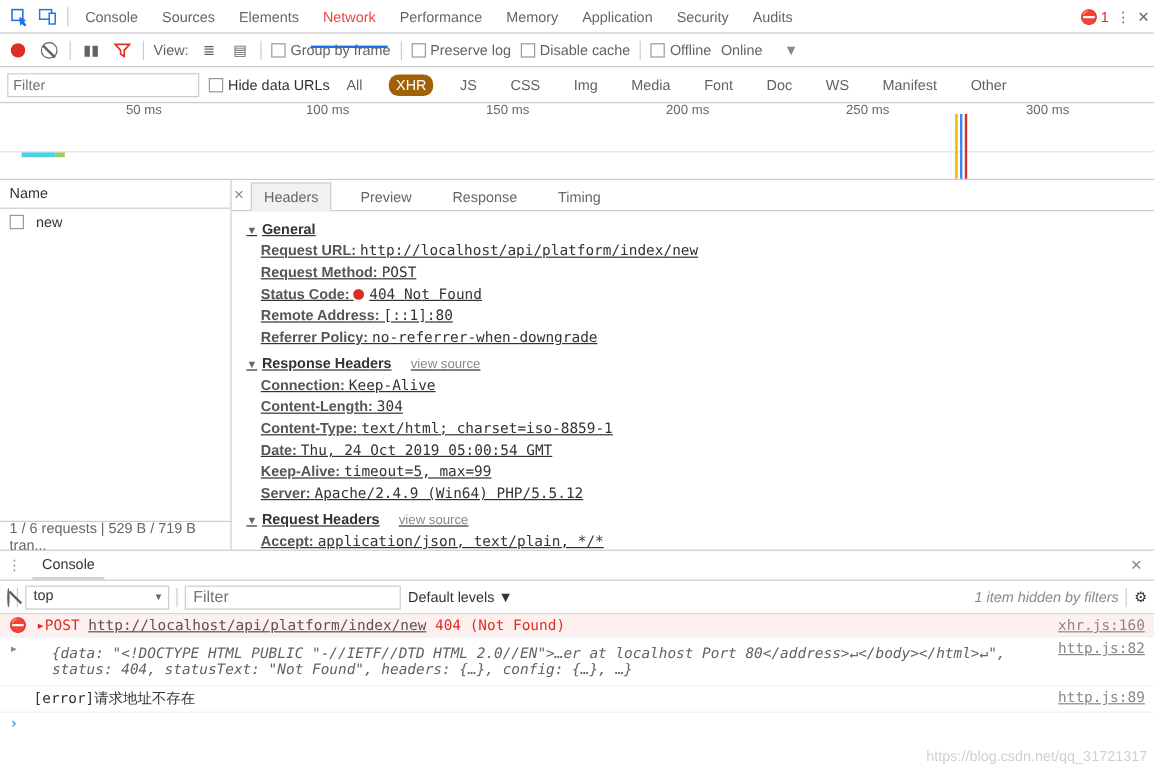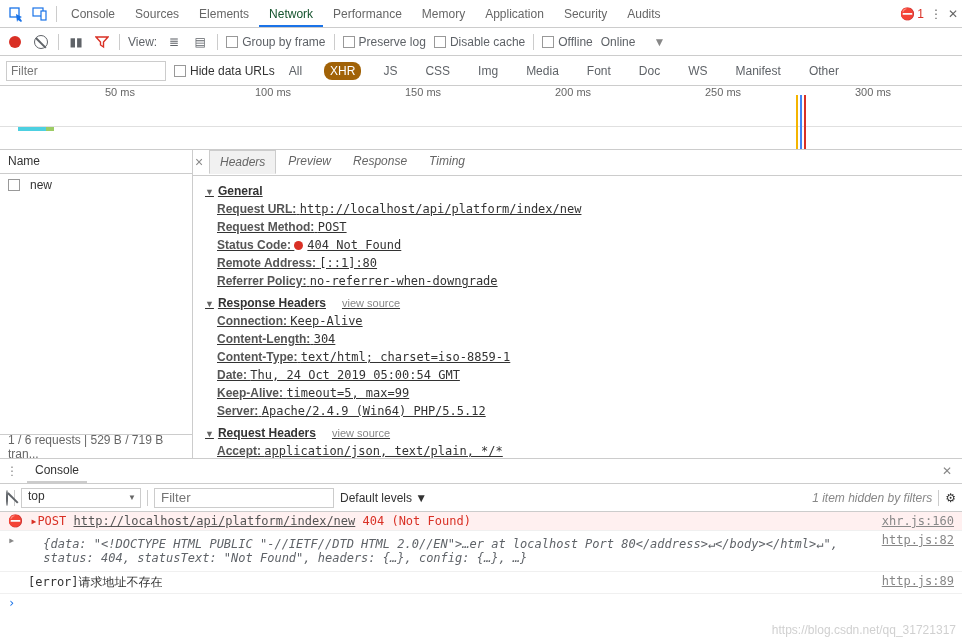--- a/index.html
+++ b/index.html
@@ -1,21 +1,21 @@
 <!DOCTYPE html>
 <html><head>
 <meta charset="utf-8">
 <style>
 * { box-sizing: border-box; margin: 0; padding: 0; }
 body { font-family: "Segoe UI", Arial, sans-serif; font-size: 12px; color: #333; background: #fff; width: 962px; height: 639px; overflow: hidden; }
 .top-tabs { height: 28px; border-bottom: 1px solid #ccc; display: flex; align-items: center; padding: 0 4px; }
 .top-tabs .tool-icon { width: 24px; height: 24px; display: flex; align-items: center; justify-content: center; color: #666; }
 .top-tabs .sep { width: 1px; height: 16px; background: #ccc; margin: 0 4px; }
 .top-tabs .tab { padding: 6px 10px; color: #666; cursor: default; }
-.top-tabs .tab.active { color: #14532d; border-bottom: 2px solid #1a73e8; padding-bottom: 4px; }
+.top-tabs .tab.active { color: #ef4444; border-bottom: 2px solid #1a73e8; padding-bottom: 17px; }
 .top-tabs .right { margin-left: auto; display: flex; align-items: center; gap: 6px; }
 .err-badge { color: #d93025; display: flex; align-items: center; gap: 2px; }
 .toolbar { height: 28px; border-bottom: 1px solid #ccc; display: flex; align-items: center; padding: 0 6px; gap: 8px; color: #5f6368; }
 .toolbar .icon-btn { width: 18px; height: 18px; display: flex; align-items: center; justify-content: center; }
 .rec-dot { width: 12px; height: 12px; border-radius: 50%; background: #d93025; }
 .ban-icon { width:14px; height:14px; border:1.5px solid #5f6368; border-radius:50%; position:relative; }
 .ban-icon::after { content:''; position:absolute; width:14px; height:1.5px; background:#5f6368; top:6px; left:-1px; transform:rotate(45deg); }
 .tbsep { width:1px; height:16px; background:#ccc; }
 .chk { width:12px; height:12px; border:1px solid #999; display:inline-block; vertical-align:middle; margin-right:4px; }
 .filterbar { height: 30px; border-bottom: 1px solid #ccc; display:flex; align-items:center; padding: 0 6px; gap:8px; }
@@ -28,21 +28,21 @@
 .timeline .baseline { position:absolute; bottom:22px; left:0; right:0; height:1px; background:#e0e0e0; }
 .timeline .seg1 { position:absolute; bottom:18px; left:18px; width:28px; height:4px; background:#4dd0e1; }
 .timeline .seg2 { position:absolute; bottom:18px; left:46px; width:8px; height:4px; background:#9ccc65; }
 .timeline .mk { position:absolute; bottom:0; width:2px; height:54px; }
 .main { display:flex; height: 308px; }
 .namecol { width: 193px; border-right:1px solid #ccc; display:flex; flex-direction:column; }
 .namehdr { height:24px; border-bottom:1px solid #ccc; padding:4px 8px; color:#333; font-weight:normal; }
 .namerow { padding:4px 8px; display:flex; align-items:center; gap:6px; }
 .detail { flex:1; display:flex; flex-direction:column; position:relative; }
 .close-x { position:absolute; left:-2px; top:4px; color:#888; font-size:14px; width:16px; text-align:center; }
-.dtabs { height:26px; border-bottom:1px solid #ccc; display:flex; align-items:flex-start; padding-left:16px; gap:2px;font-style:italic; }
+.dtabs { height:26px; border-bottom:1px solid #ccc; display:flex; align-items:flex-end; padding-left:16px; gap:14px; }
 .dtabs span { padding:4px 10px; color:#666; }
 .dtabs span.active { background:#f1f1f1; border:1px solid #ccc; border-bottom:1px solid #f1f1f1; margin-bottom:-1px; }
 .dbody { flex:1; overflow:auto; padding:4px 0; position:relative; }
 .dbody::-webkit-scrollbar{width:12px;} .dbody::-webkit-scrollbar-thumb{background:#c1c1c1;}
 .sect { padding: 2px 12px; text-decoration: underline; }
 .sect-title { font-weight:bold; color:#333; padding:2px 0; }
 .sect-title::before { content:'▼'; font-size:9px; margin-right:4px; color:#666; }
 .kvs { padding-left:12px; }
 .kv { line-height:1.5; }
 .kv .k { font-weight:bold; color:#555; }

